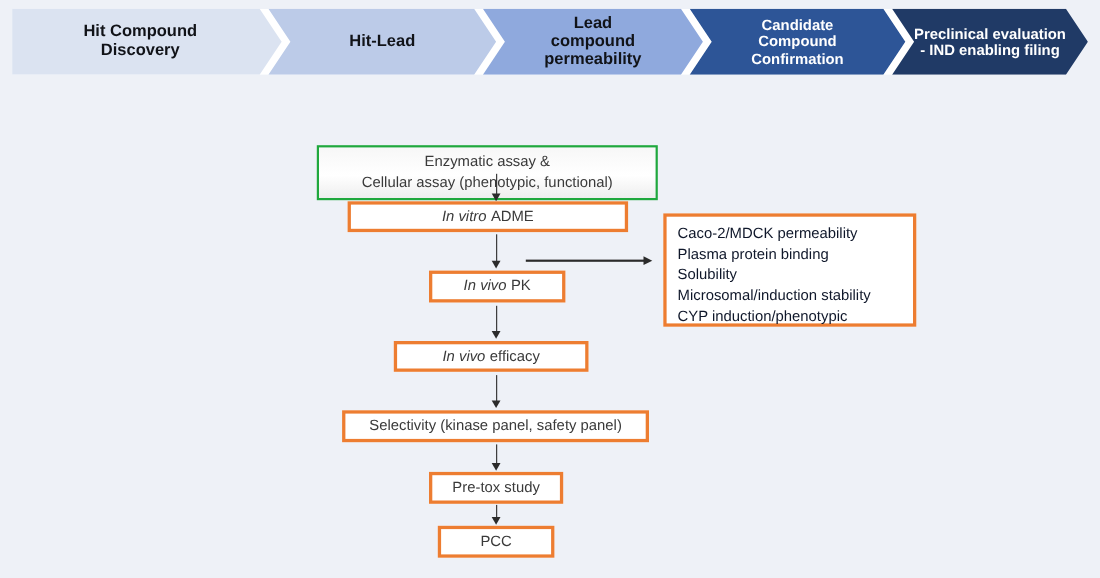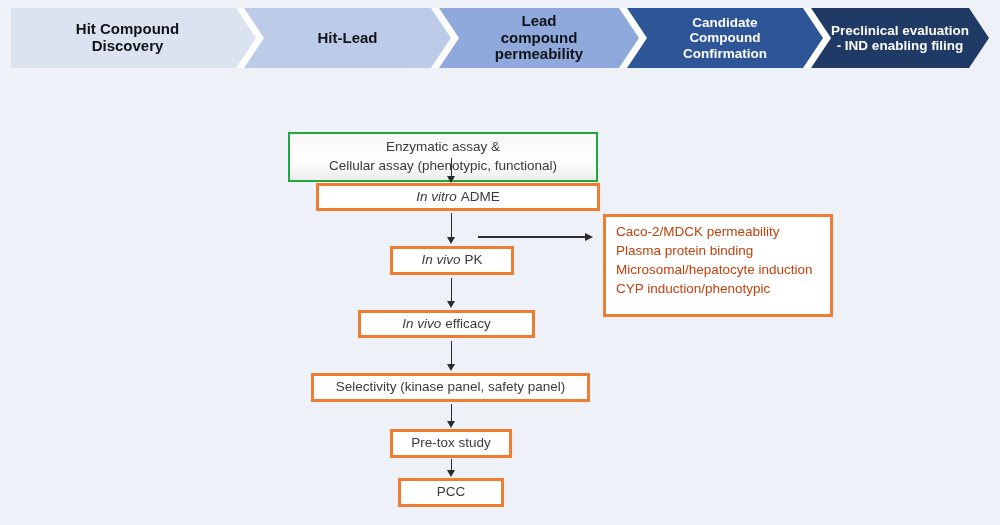--- a/index.html
+++ b/index.html
@@ -28,22 +28,22 @@
     position:absolute;background:#ffffff;
     display:flex;align-items:center;justify-content:center;text-align:center;
     color:#3a3a3a;font-size:13.5px;white-space:pre-line;line-height:1.4;
     box-sizing:border-box;
   }
   .fbox .it{font-style:italic;margin-right:4px;}
   .green-border{border:2.5px solid #1fa83d;background:linear-gradient(180deg,#f7f7f7 0%,#ffffff 55%,#eeeeee 100%);margin-top:25px;}
   .orange-border{border:3px solid #ed7d31;}
   .detail-box{
     position:absolute;background:#ffffff;border:3px solid #ed7d31;
-    box-sizing:border-box;color:#c2410c;font-size:13.5px;line-height:19px;
-    padding:5px 6px 4px 10px;text-align:left;margin-top:20px;
+    box-sizing:border-box;color:#0f172a;font-size:13.5px;line-height:19px;
+    padding:5px 6px 4px 10px;text-align:left;
   }
 
   
   .varrow{position:absolute;width:10px;}
   .varrow .shaft{position:absolute;left:4.5px;top:0;bottom:6px;width:1px;background:#2b2b2b;}
   .varrow .head{
     position:absolute;bottom:0;left:50%;transform:translateX(-50%);
     width:0;height:0;
     border-left:4.5px solid transparent;border-right:4.5px solid transparent;
     border-top:7px solid #2b2b2b;
@@ -87,21 +87,21 @@
   <div class="fbox green-border" style="left:288px;top:107px;width:310px;height:50px">
     <span>Enzymatic assay &amp;
 Cellular assay (phenotypic, functional)</span>
   </div>
 
   <div class="varrow" style="left:446px;top:158px;height:25px">
     <div class="shaft"></div>
     <div class="head"></div>
   </div>
 
-  <div class="fbox orange-border" style="left:316px;top:183px;width:284px;height:28px">
+  <div class="fbox orange-border" style="left:316px;top:183px;width:255px;height:28px">
     <span class="it">In vitro</span>
     <span>ADME</span>
   </div>
 
   <div class="varrow" style="left:446px;top:213px;height:31px">
     <div class="shaft"></div>
     <div class="head"></div>
   </div>
 
   <div class="harrow" style="left:478px;top:232px;width:115px">
@@ -110,21 +110,22 @@
   </div>
 
   <div class="fbox orange-border" style="left:390px;top:246px;width:124px;height:29px">
     <span class="it">In vivo</span>
     <span>PK</span>
   </div>
 
   <div class="detail-box" style="left:603px;top:194px;width:230px;height:103px">
     <div class="detail-line">Caco-2/MDCK permeability</div>
     <div class="detail-line">Plasma protein binding</div>
-    <div class="detail-line">Microsomal/hepatocyte induction</div>
+    <div class="detail-line">Solubility</div>
+    <div class="detail-line">Microsomal/induction stability</div>
     <div class="detail-line">CYP induction/phenotypic</div>
   </div>
 
   <div class="varrow" style="left:446px;top:278px;height:30px">
     <div class="shaft"></div>
     <div class="head"></div>
   </div>
 
   <div class="fbox orange-border" style="left:358px;top:310px;width:177px;height:28px">
     <span class="it">In vivo</span>

